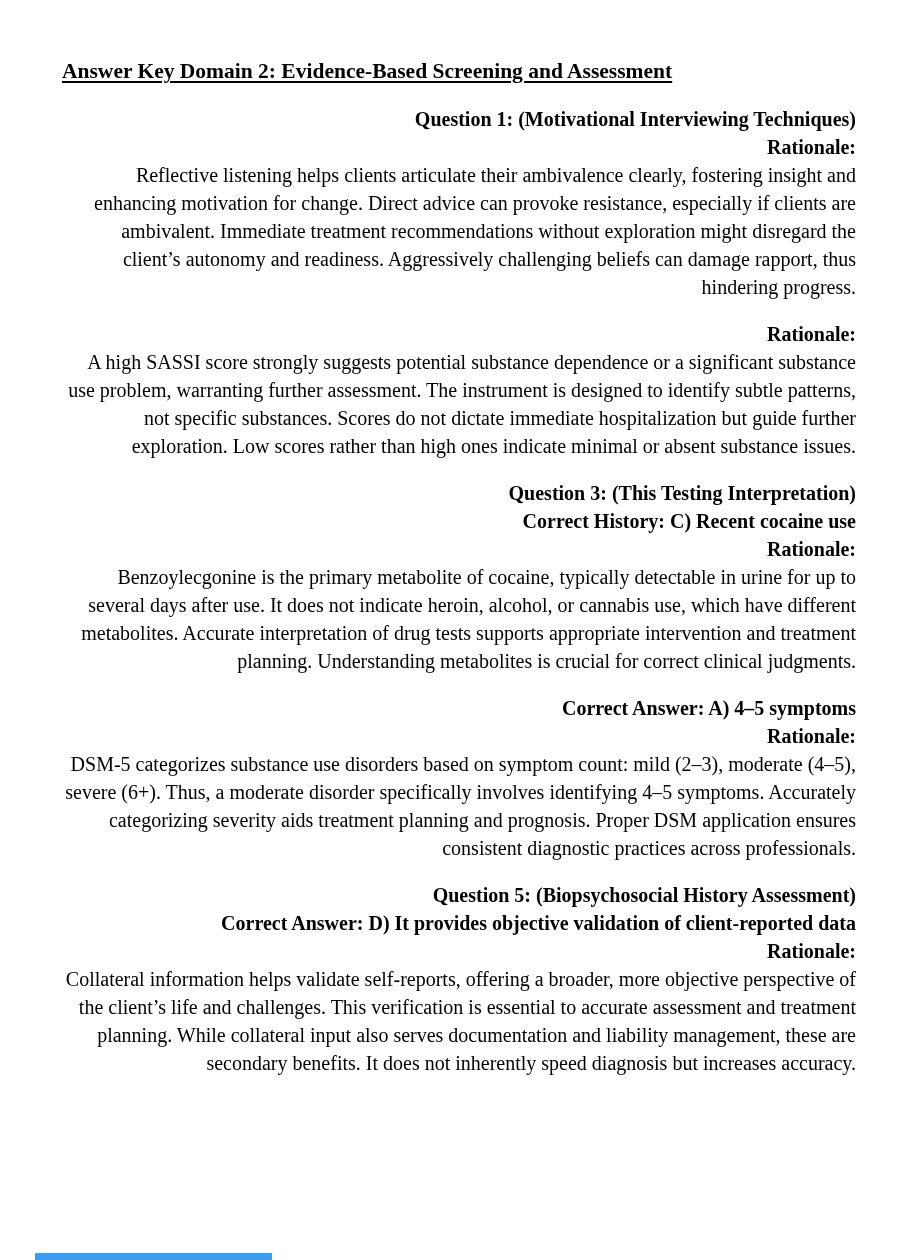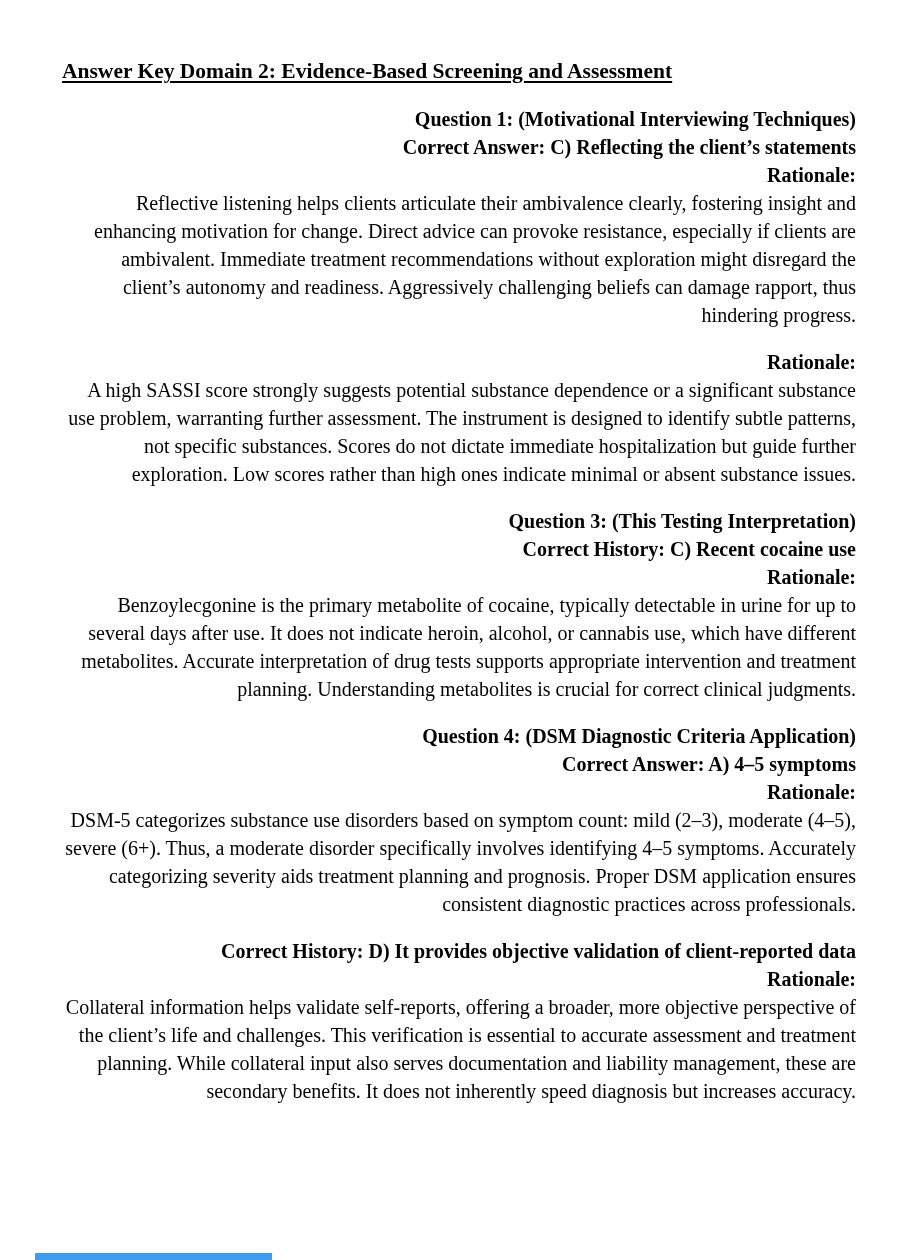--- a/index.html
+++ b/index.html
@@ -57,45 +57,44 @@
 </style>
 </head>
 <body>
 
 <div class="page">
 
   <h1 class="doc-title">Answer Key Domain 2: Evidence-Based Screening and Assessment</h1>
 
   <section class="qa-section">
     <p class="bold">Question 1: (Motivational Interviewing Techniques)</p>
-    <p class="bold">Correct Answer: C) Reflecting the client’s statements</p>
     <p class="bold">Rationale:</p>
     <p class="rationale-text">Reflective listening helps clients articulate their ambivalence clearly, fostering insight and enhancing motivation for change. Direct advice can provoke resistance, especially if clients are ambivalent. Immediate treatment recommendations without exploration might disregard the client’s autonomy and readiness. Aggressively challenging beliefs can damage rapport, thus hindering progress.</p>
   </section>
 
   <section class="qa-section">
     <p class="bold">Rationale:</p>
     <p class="rationale-text">A high SASSI score strongly suggests potential substance dependence or a significant substance use problem, warranting further assessment. The instrument is designed to identify subtle patterns, not specific substances. Scores do not dictate immediate hospitalization but guide further exploration. Low scores rather than high ones indicate minimal or absent substance issues.</p>
   </section>
 
   <section class="qa-section">
     <p class="bold">Question 3: (This Testing Interpretation)</p>
     <p class="bold">Correct History: C) Recent cocaine use</p>
     <p class="bold">Rationale:</p>
     <p class="rationale-text">Benzoylecgonine is the primary metabolite of cocaine, typically detectable in urine for up to several days after use. It does not indicate heroin, alcohol, or cannabis use, which have different metabolites. Accurate interpretation of drug tests supports appropriate intervention and treatment planning. Understanding metabolites is crucial for correct clinical judgments.</p>
   </section>
 
   <section class="qa-section">
-    <p class="bold">Question 4: (DSM Diagnostic Criteria Application)</p>
     <p class="bold">Correct Answer: A) 4–5 symptoms</p>
     <p class="bold">Rationale:</p>
     <p class="rationale-text">DSM-5 categorizes substance use disorders based on symptom count: mild (2–3), moderate (4–5), severe (6+). Thus, a moderate disorder specifically involves identifying 4–5 symptoms. Accurately categorizing severity aids treatment planning and prognosis. Proper DSM application ensures consistent diagnostic practices across professionals.</p>
   </section>
 
   <section class="qa-section">
-    <p class="bold">Correct History: D) It provides objective validation of client-reported data</p>
+    <p class="bold">Question 5: (Biopsychosocial History Assessment)</p>
+    <p class="bold">Correct Answer: D) It provides objective validation of client-reported data</p>
     <p class="bold">Rationale:</p>
     <p class="rationale-text">Collateral information helps validate self-reports, offering a broader, more objective perspective of the client’s life and challenges. This verification is essential to accurate assessment and treatment planning. While collateral input also serves documentation and liability management, these are secondary benefits. It does not inherently speed diagnosis but increases accuracy.</p>
   </section>
 
 </div>
 
 <div class="bottom-bar"></div>
 
 </body></html>

